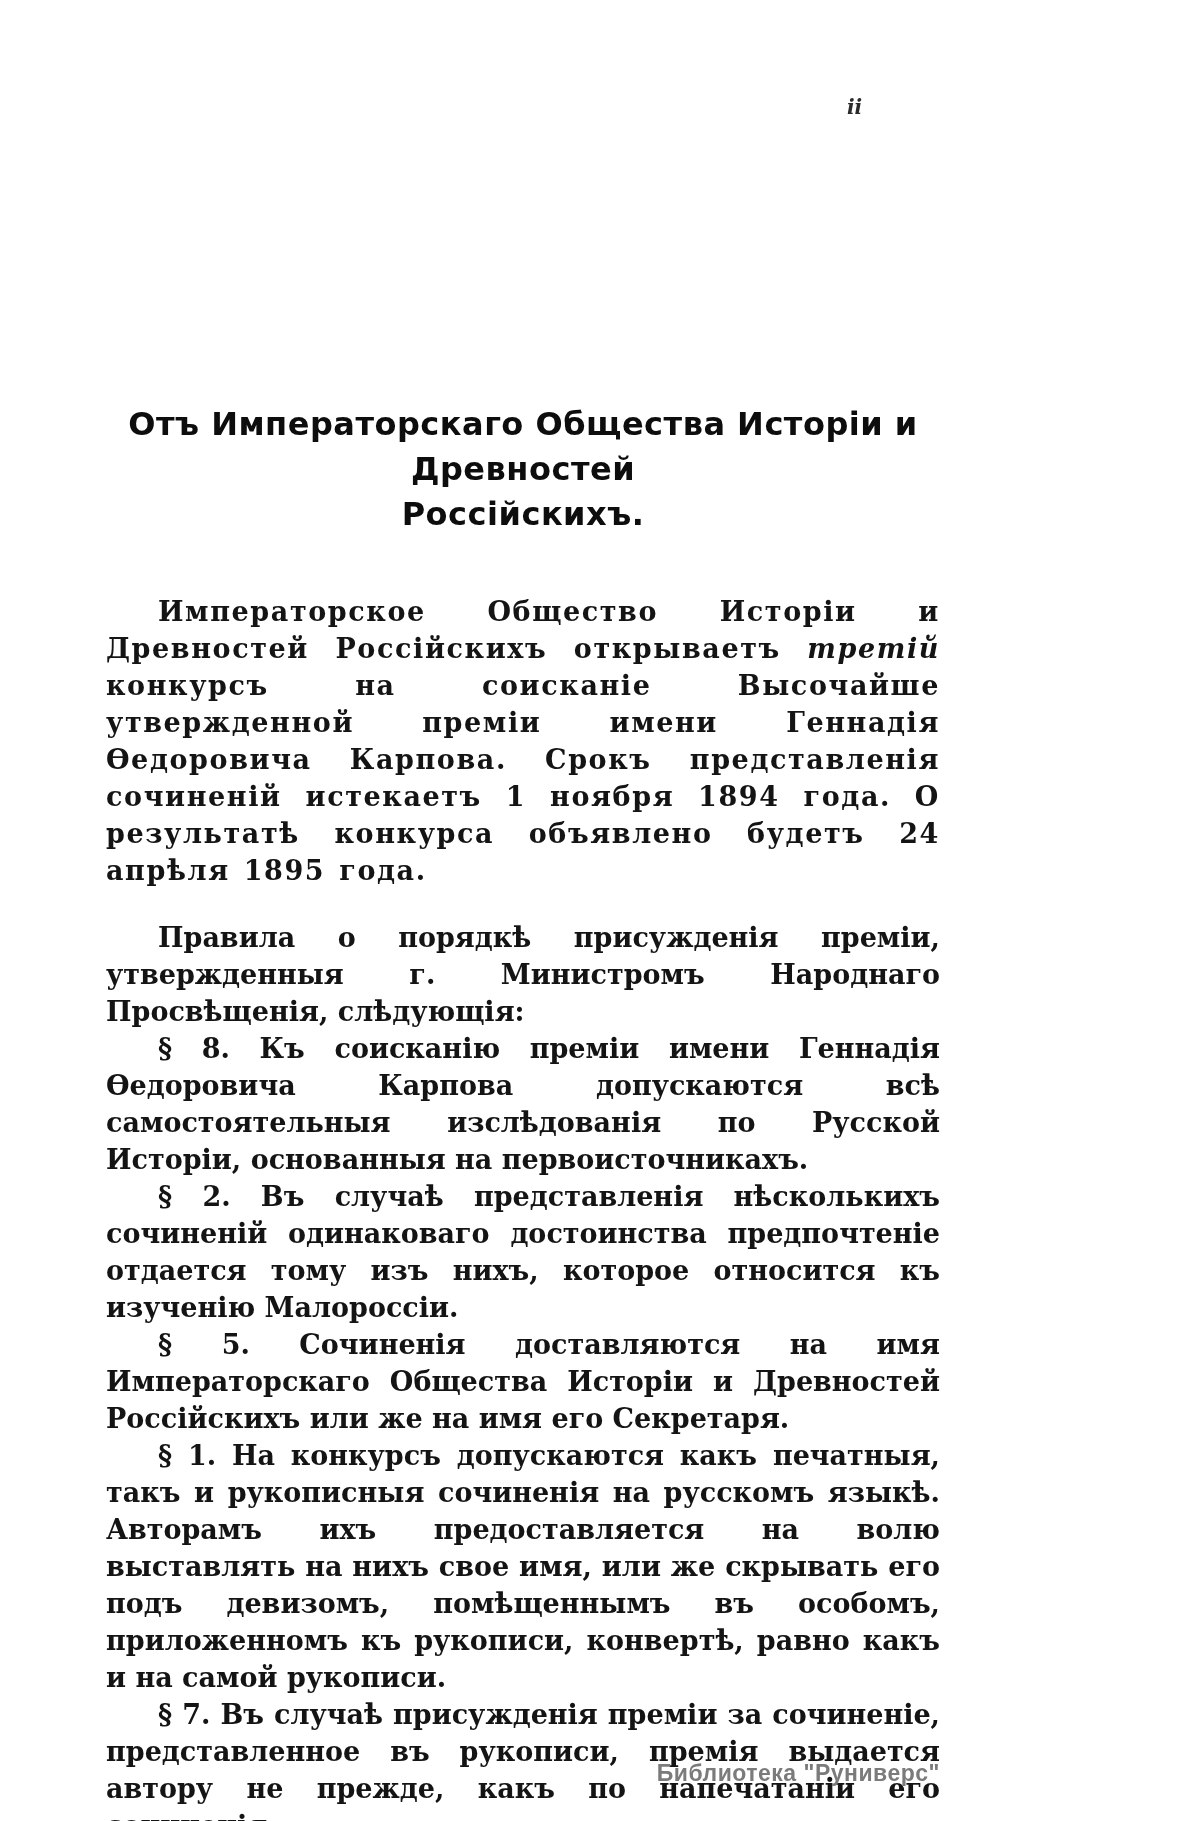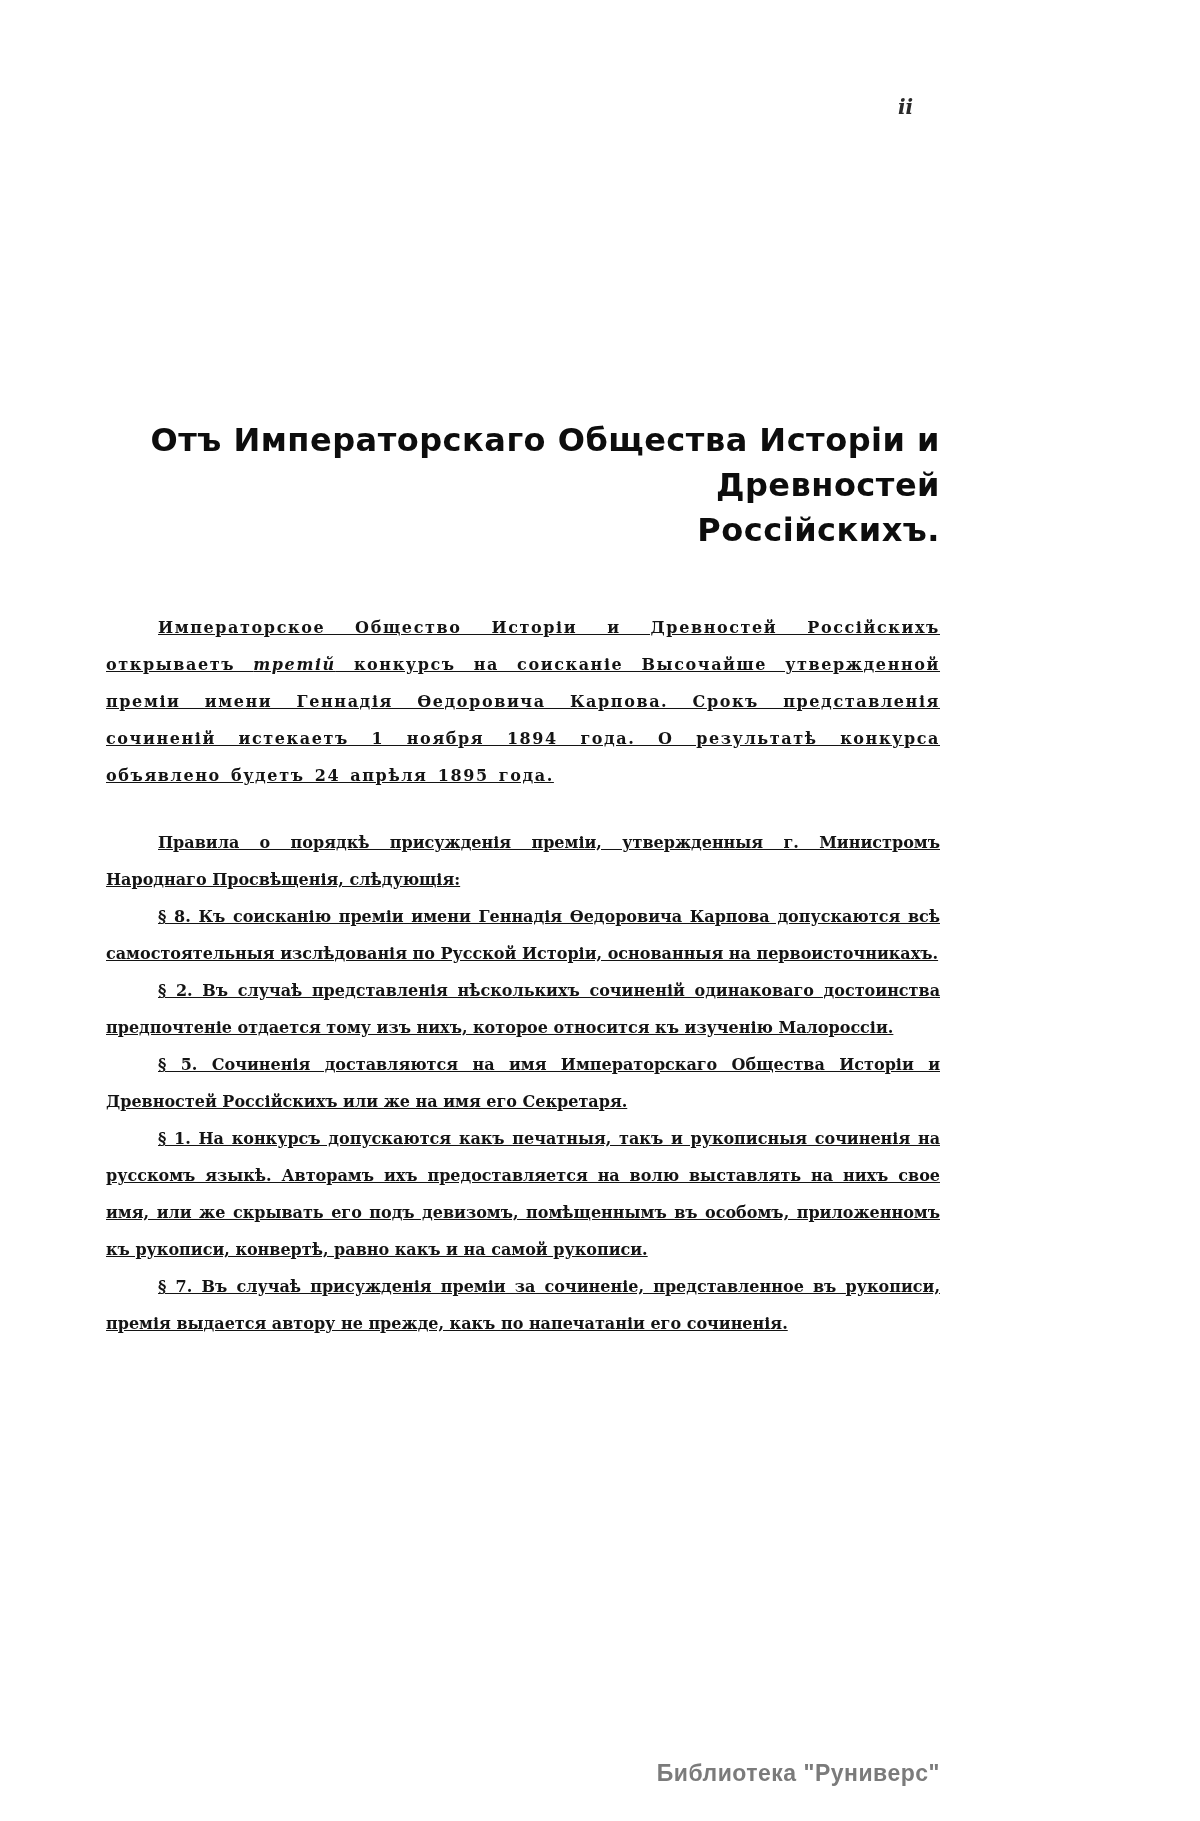--- a/index.html
+++ b/index.html
@@ -16,54 +16,53 @@
     overflow: hidden;
   }
   .scan-page {
     position: absolute;
     inset: 0;
     background: #ffffff;
   }
   .page-number {
     position: absolute;
     top: 95px;
-    left: 898px;
+    left: 847px;
     font-size: 20px;
     font-weight: bold;
     font-style: italic;
     color: #2a2a2a;
   }
   .content {
     position: absolute;
     top: 402px;
     left: 106px;
     width: 834px;
   }
   .heading {
-    text-align: right;
+    text-align: center;
     font-family: "DejaVu Sans", "Liberation Sans", sans-serif;
     font-weight: bold;
     font-size: 32px;
     line-height: 45px;
     letter-spacing: 0.5px;
     color: #0d0d0d;
-    margin: 16px 0 56px 0;
+    margin: 0 0 56px 0;
   }
   .heading .line {
     display: block;
   }
   p.para {
     margin: 0;
     text-align: justify;
     font-weight: bold;
-    font-size: 16px;
+    font-size: 27px;
     line-height: 37px;
     text-indent: 52px;
     color: #141414;
-    text-decoration: underline;
   }
   p.intro-para {
     letter-spacing: 1.6px;
     word-spacing: 3px;
     margin-bottom: 30px;
   }
   p.intro-para .italic-word {
     font-style: italic;
   }
   .watermark {

